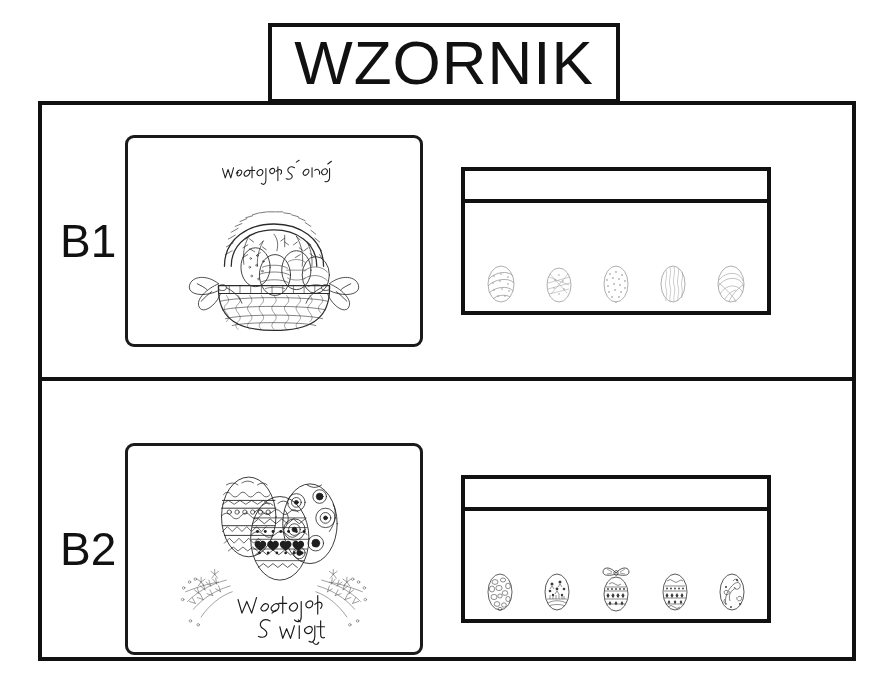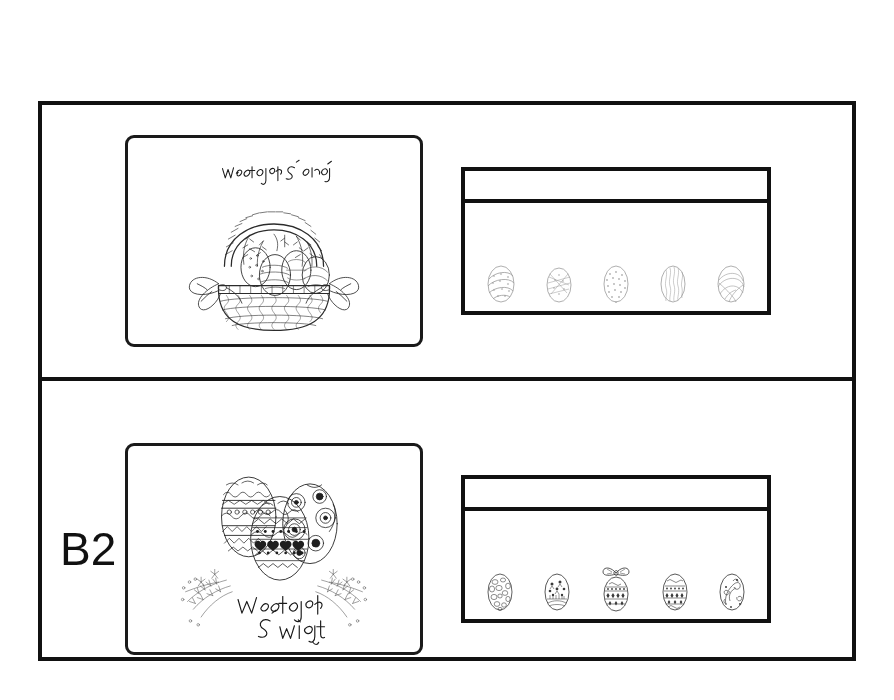--- a/index.html
+++ b/index.html
@@ -128,25 +128,29 @@
     box-sizing: border-box;
   }
   .egg-slot { display: block; }
   .egg-slot svg { display: block; }
 </style>
 </head>
 <body>
 
 <div id="sheet">
 
+  <div class="title-plate">
+    <div class="title-text">WZORNIK</div>
+  </div>
 
   <div class="main-frame">
 
     <div class="row row-top">
 
+      <div class="row-label">B1</div>
 
       <div class="card-left">
         <svg viewBox="0 0 298 212" xmlns="http://www.w3.org/2000/svg">
           <g fill="none" stroke="#2b2b2b" stroke-width="0.9" stroke-linecap="round" stroke-linejoin="round">
 
             <g stroke-width="1.15" stroke="#1d1d1d" transform="translate(96,22) scale(0.95)">
               <path d="M0,10 L3,20 L6,11 L9,20 L12,9"></path>
               <path d="M15,15 c3,-6 8,-3 5,1 c-3,4 -6,1 -3,-2"></path>
               <path d="M24,14 c4,-5 8,-1 4,3 c-3,3 -6,0 -4,-3"></path>
               <path d="M32,8 l0,12"></path>

